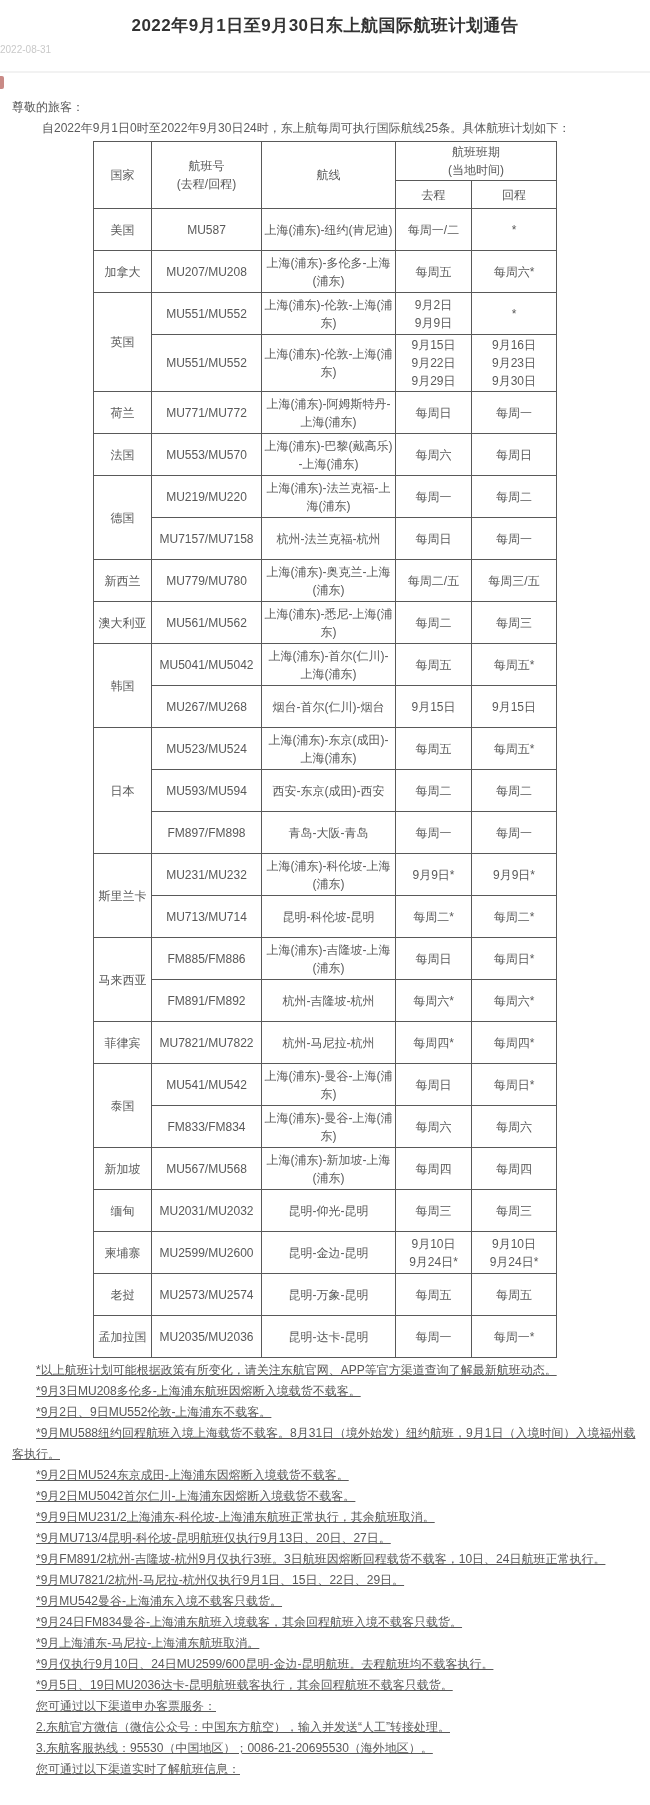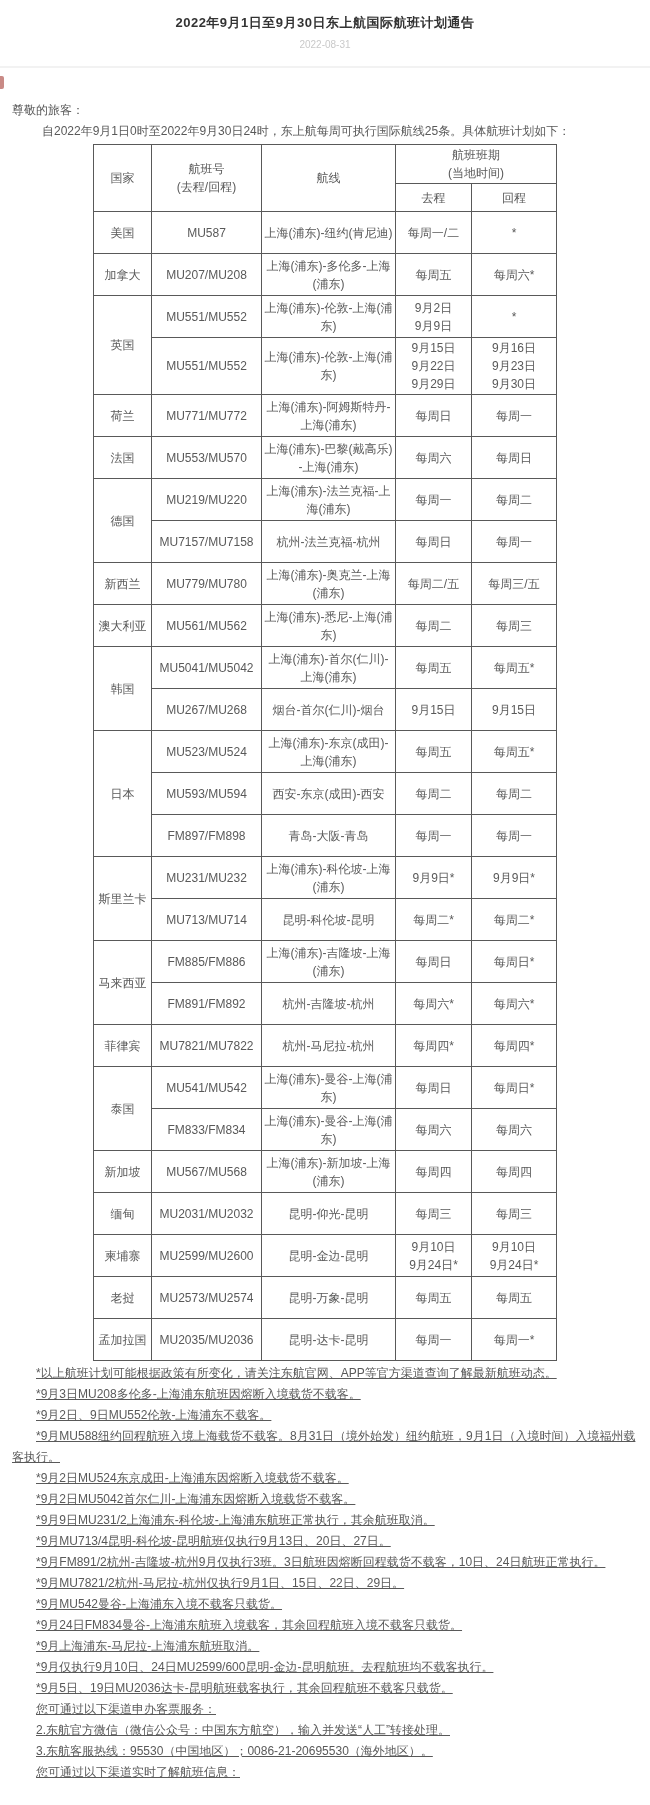--- a/index.html
+++ b/index.html
@@ -4,31 +4,31 @@
 <style>
   * { margin:0; padding:0; box-sizing:border-box; }
   html,body { background:#ffffff; }
   body {
     width:650px; min-height:1805px; margin:0 auto; position:relative;
     font-family:"Liberation Sans","DejaVu Sans",sans-serif;
     color:#595959; font-size:12px;
   }
   .doc-header { padding-top:14px; }
   .doc-title {
-    text-align:center; font-size:13px; font-weight:bold; color:#333333;
+    text-align:center; font-size:17px; font-weight:bold; color:#333333;
     letter-spacing:0.5px;
   }
-  .doc-date { text-align:center; font-size:10px; color:#c9c9c9; margin-top:7px; }
+  .doc-date { font-size:10px; color:#c9c9c9; margin-top:7px; }
   .divider { border-bottom:2px solid #f2f2f2; margin-top:16px; }
   .left-marker {
     position:absolute; left:0; top:76px; width:4px; height:13px;
     background:#c98a86; border-radius:0 2px 2px 0;
   }
   .content { padding:12px 12px 0 12px; line-height:1.75; }
-  .greeting { margin-top:20px; }
+  .greeting { margin-top:12px; }
   .intro { text-indent:2.5em; }
   table.flight-table {
     border-collapse:collapse; margin:2px auto 2px auto; width:463px;
     table-layout:fixed; color:#595959;
   }
   .flight-table th, .flight-table td {
     border:1px solid #595959; text-align:center; vertical-align:middle;
     font-size:12px; line-height:1.5; padding:1px 2px; white-space:pre-line;
     word-break:break-all;
   }

